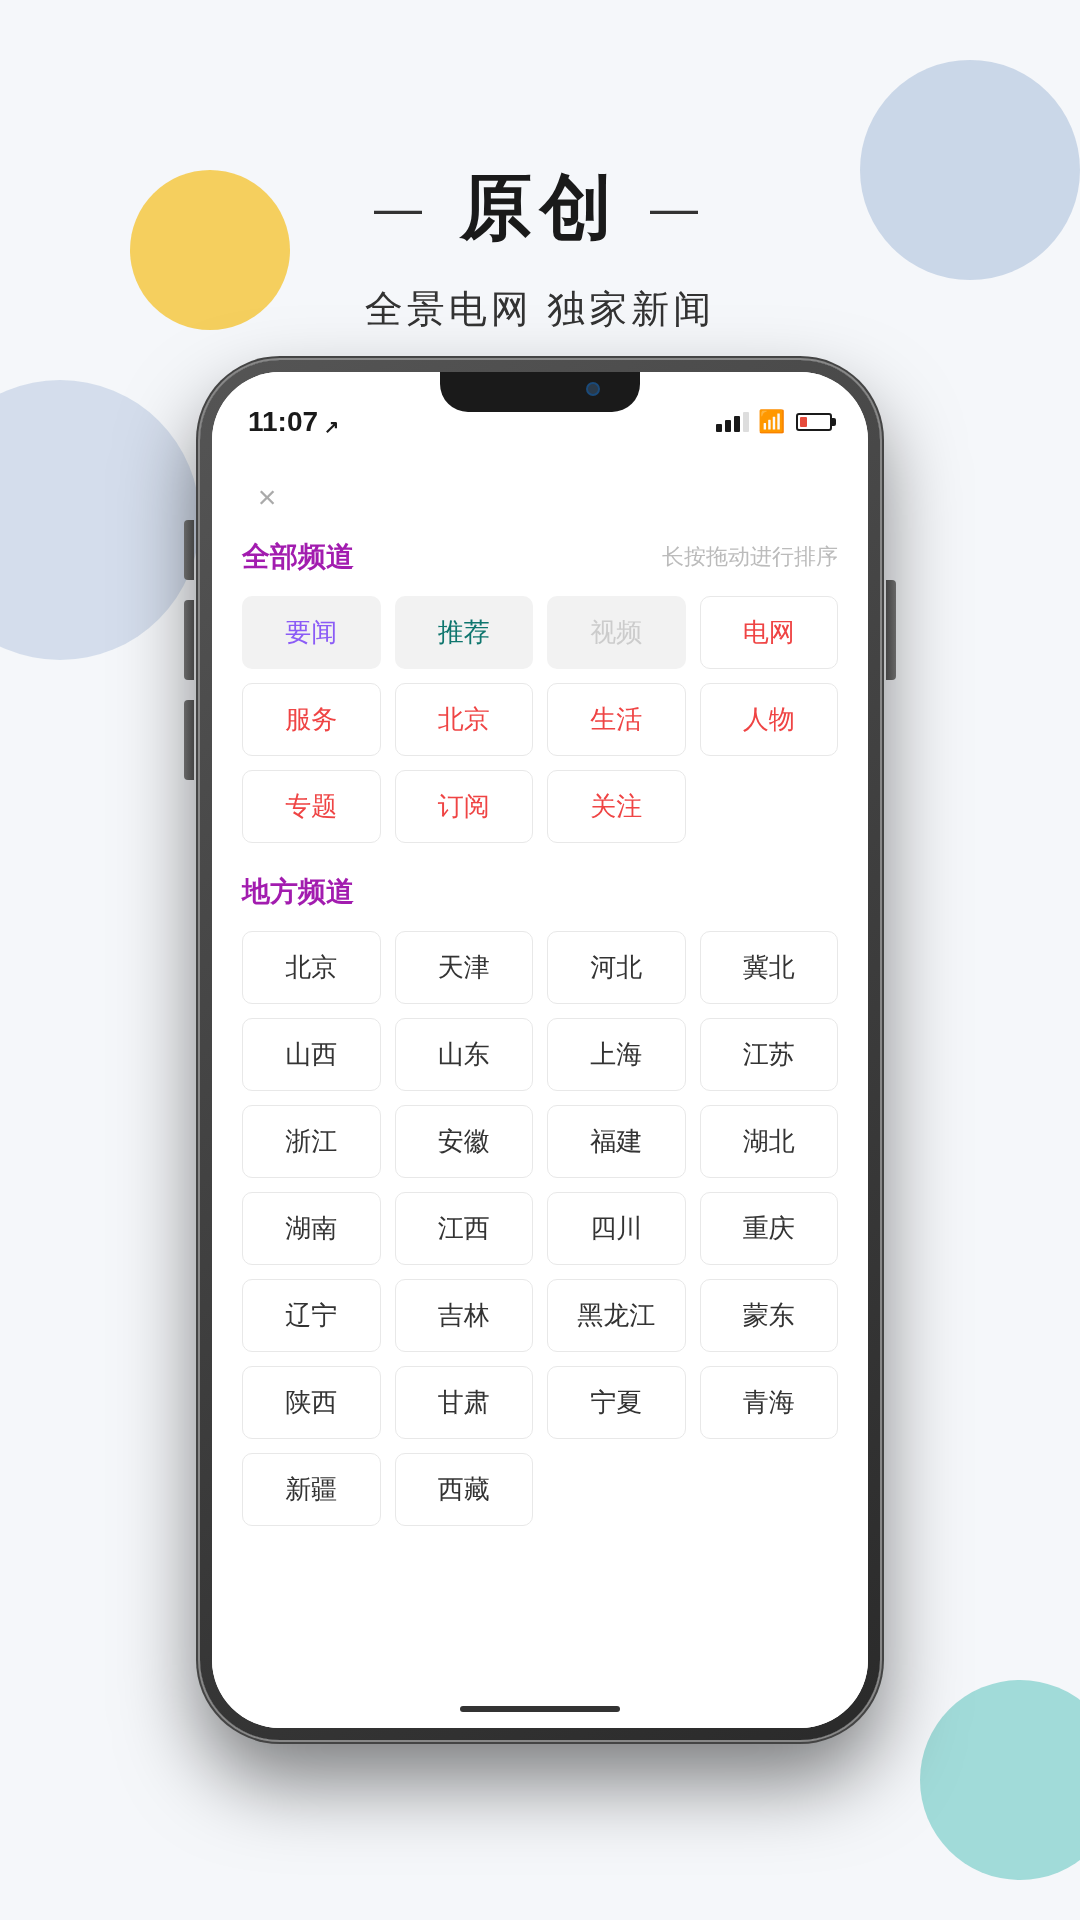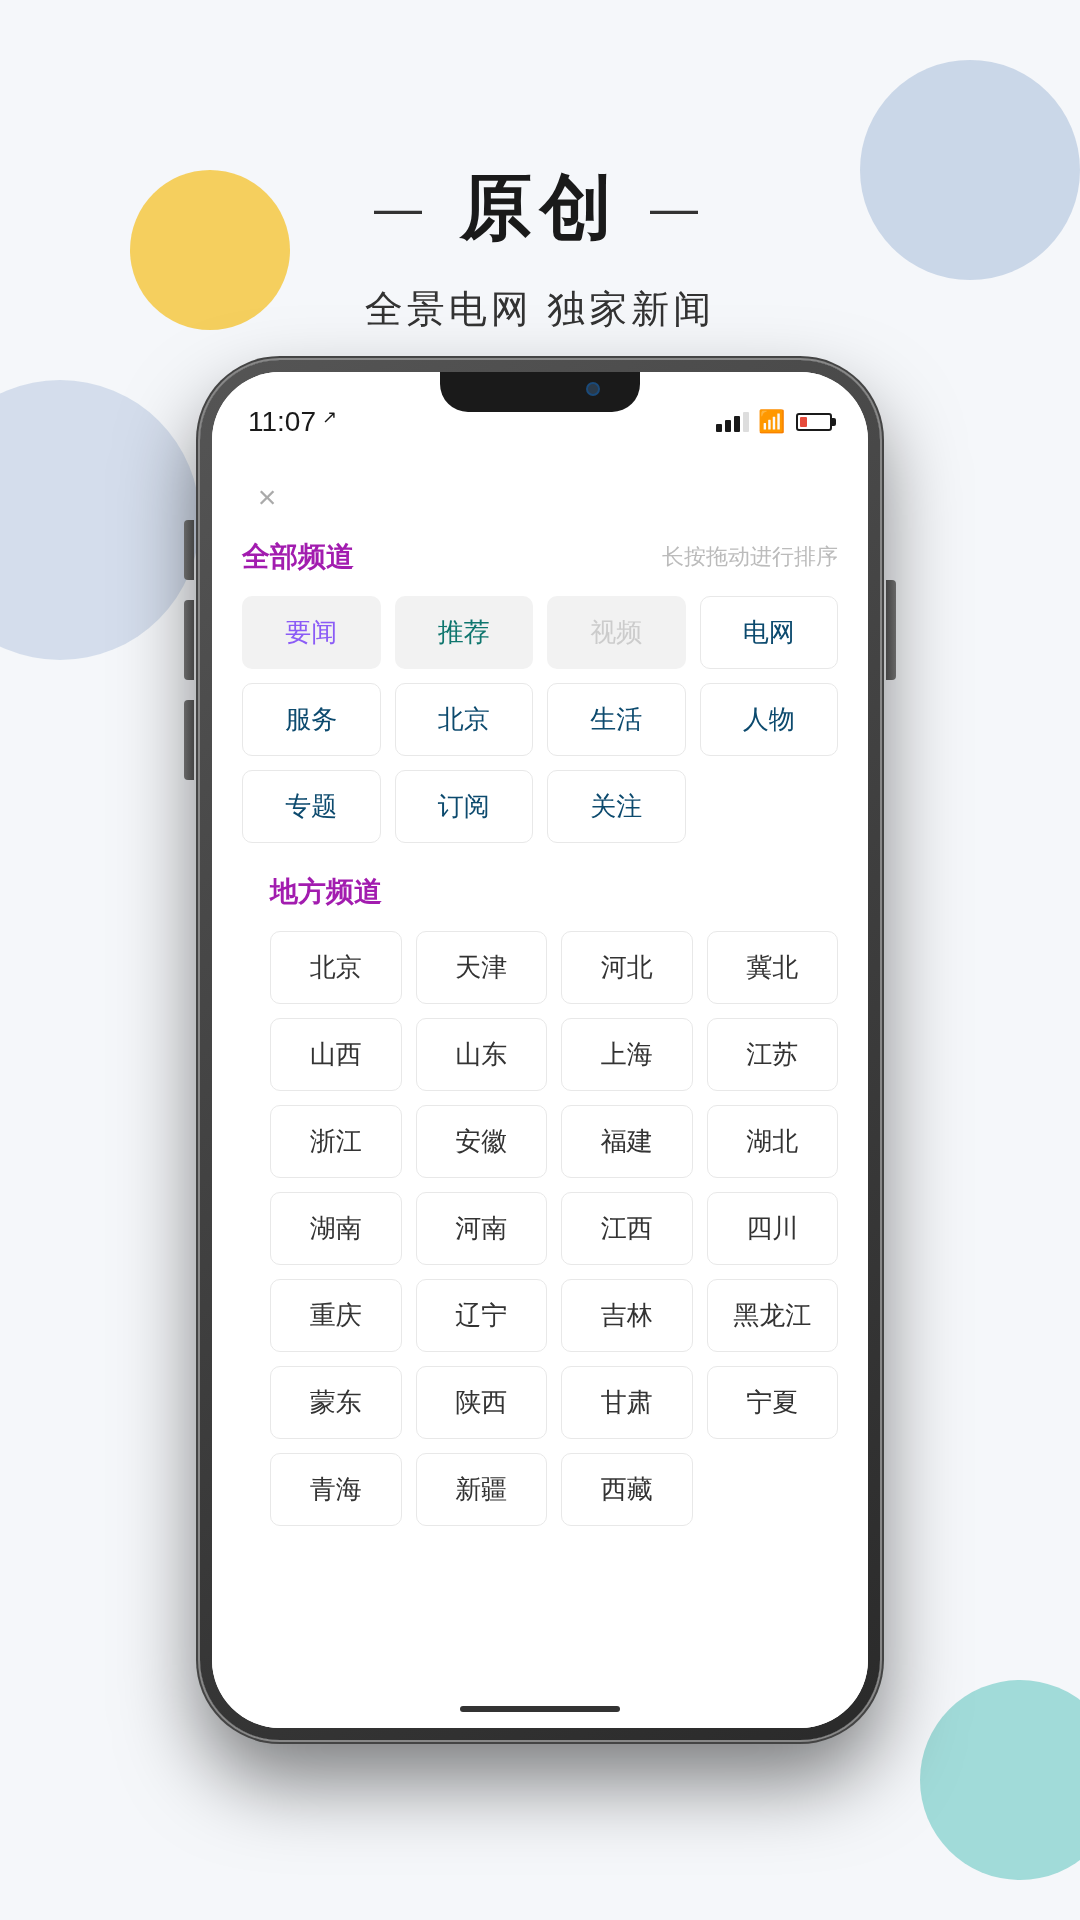--- a/index.html
+++ b/index.html
@@ -125,24 +125,24 @@
       height: 80px;
       background: #fff;
       display: flex;
       align-items: center;
       justify-content: space-between;
       padding: 20px 36px 0;
       position: relative;
     }
     .status-time {
       font-size: 28px;
-      font-weight: 400;
+      font-weight: 700;
       color: #1a1a1a;
       display: flex;
-      align-items: flex-start;
+      align-items: flex-end;
       gap: 6px;
     }
     .status-icons {
       display: flex;
       align-items: center;
       gap: 10px;
     }
     .signal-bars {
       display: flex;
       align-items: flex-end;
@@ -260,28 +260,27 @@
       border-radius: 10px;
       padding: 18px 10px;
       text-align: center;
       font-size: 26px;
       color: #555;
       border: none;
     }
     .channel-btn.selected {
       background: #fff;
       border: 1.5px solid #e8e8e8;
-      color: #0c4a6e;
+      color: #ef4444;
       font-weight: 500;
     }
 
     
     .regional-section {
       margin-top: 10px;
-      margin-left: 28px;
     }
     .regional-grid {
       display: grid;
       grid-template-columns: repeat(4, 1fr);
       gap: 14px;
       margin-top: 18px;
     }
     .regional-btn {
       background: #fff;
       border: 1.5px solid #e8e8e8;
@@ -428,21 +427,20 @@
             <button class="regional-btn">冀北</button>
             <button class="regional-btn">山西</button>
             <button class="regional-btn">山东</button>
             <button class="regional-btn">上海</button>
             <button class="regional-btn">江苏</button>
             <button class="regional-btn">浙江</button>
             <button class="regional-btn">安徽</button>
             <button class="regional-btn">福建</button>
             <button class="regional-btn">湖北</button>
             <button class="regional-btn">湖南</button>
-            <button class="regional-btn">河南</button>
             <button class="regional-btn">江西</button>
             <button class="regional-btn">四川</button>
             <button class="regional-btn">重庆</button>
             <button class="regional-btn">辽宁</button>
             <button class="regional-btn">吉林</button>
             <button class="regional-btn">黑龙江</button>
             <button class="regional-btn">蒙东</button>
             <button class="regional-btn">陕西</button>
             <button class="regional-btn">甘肃</button>
             <button class="regional-btn">宁夏</button>

